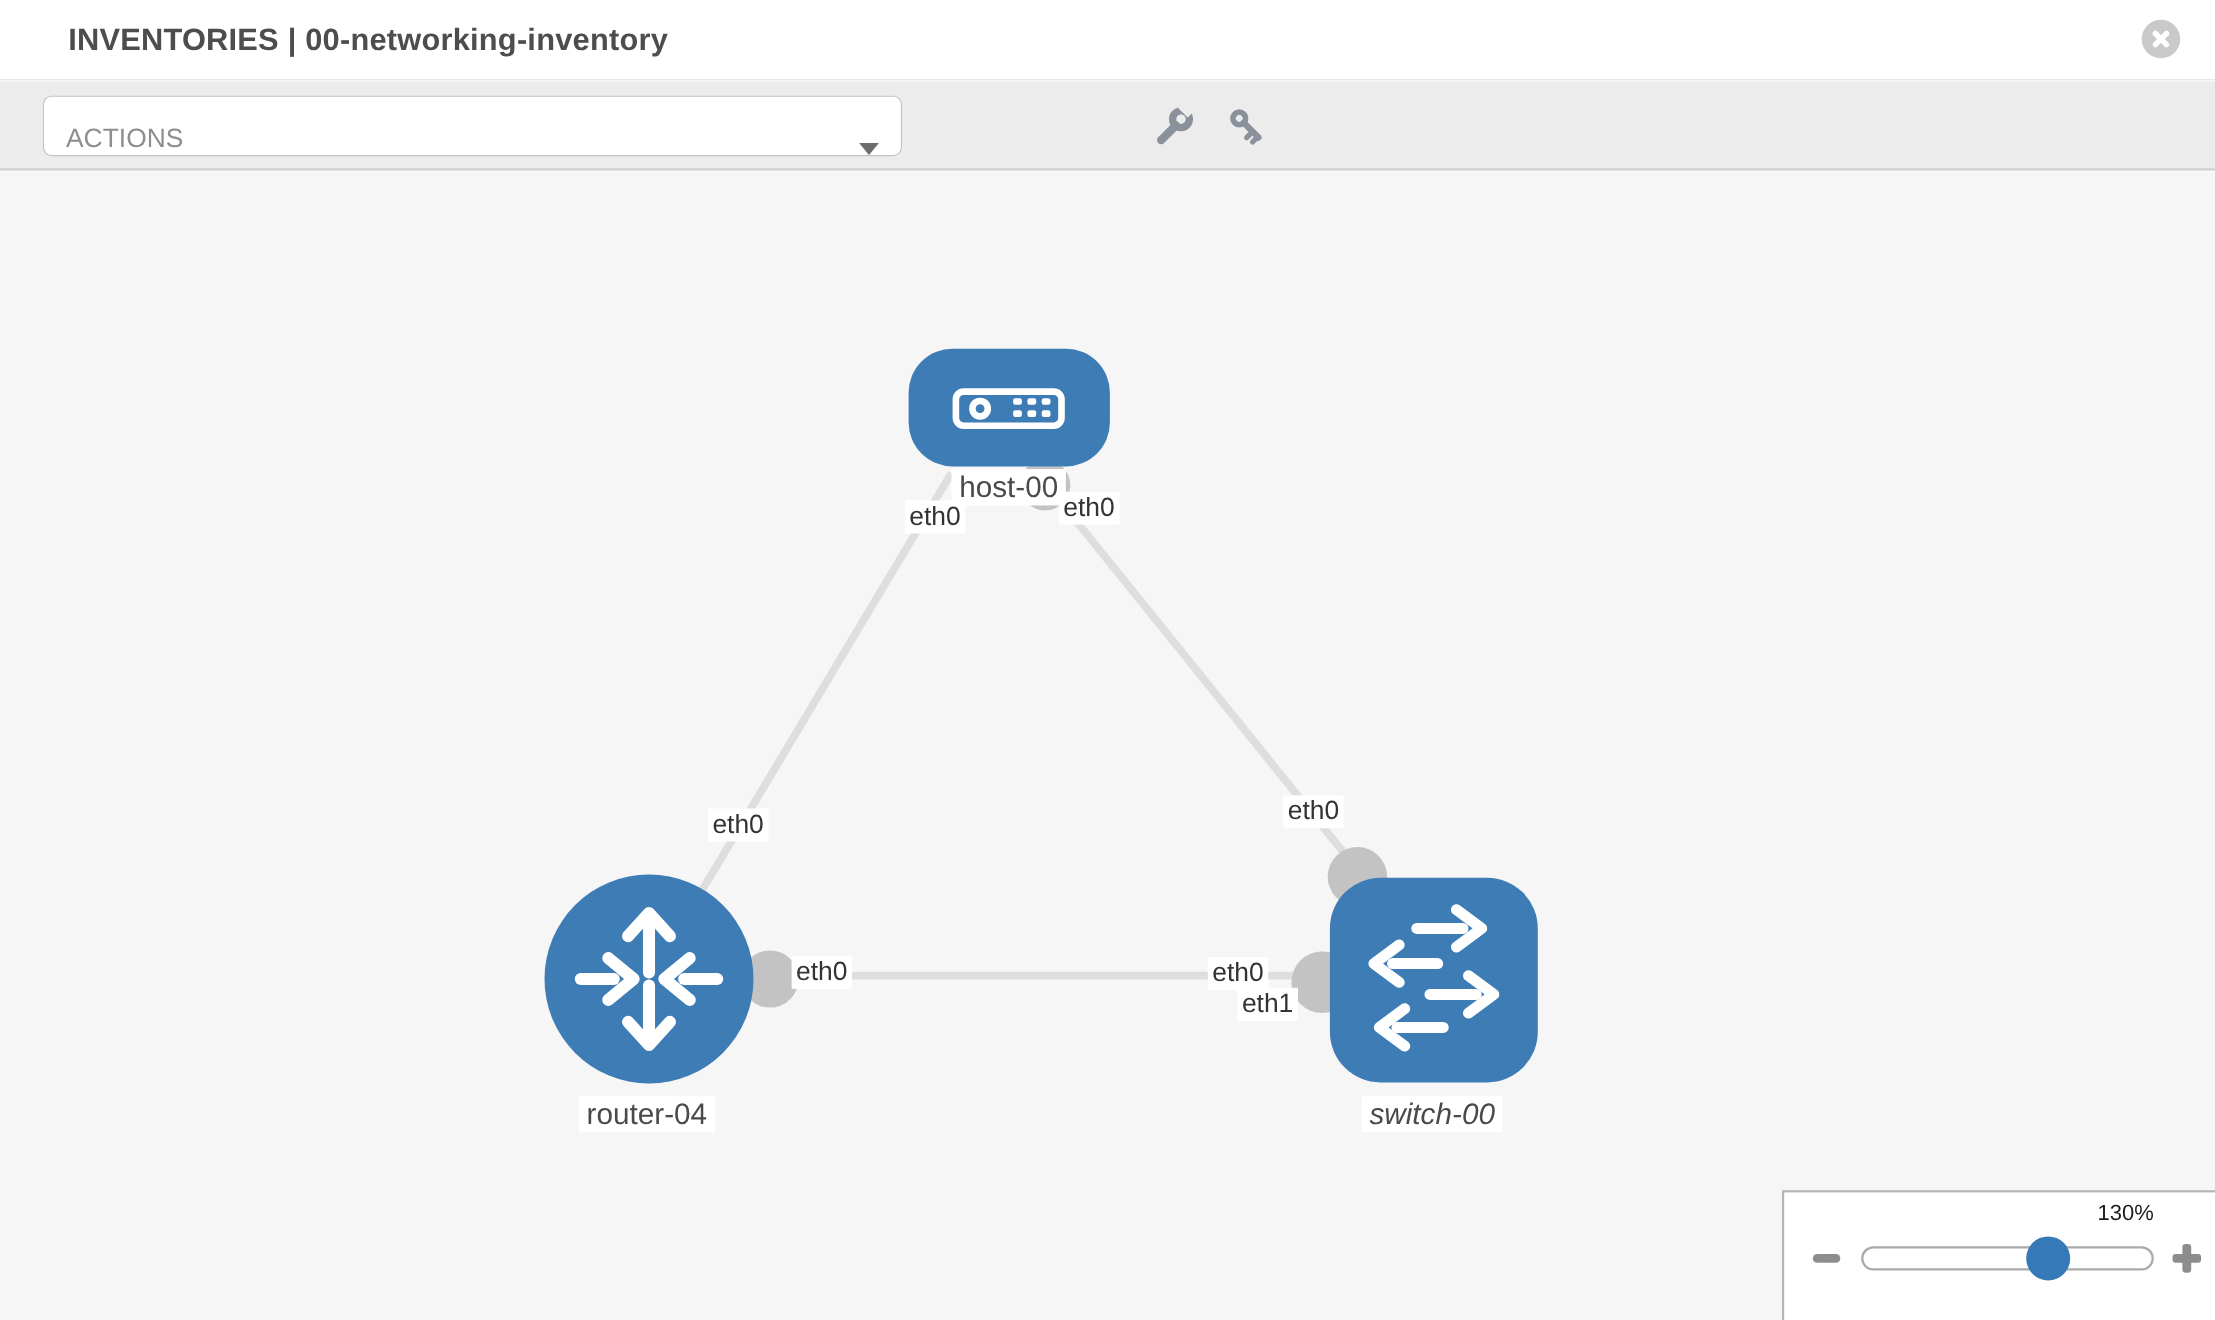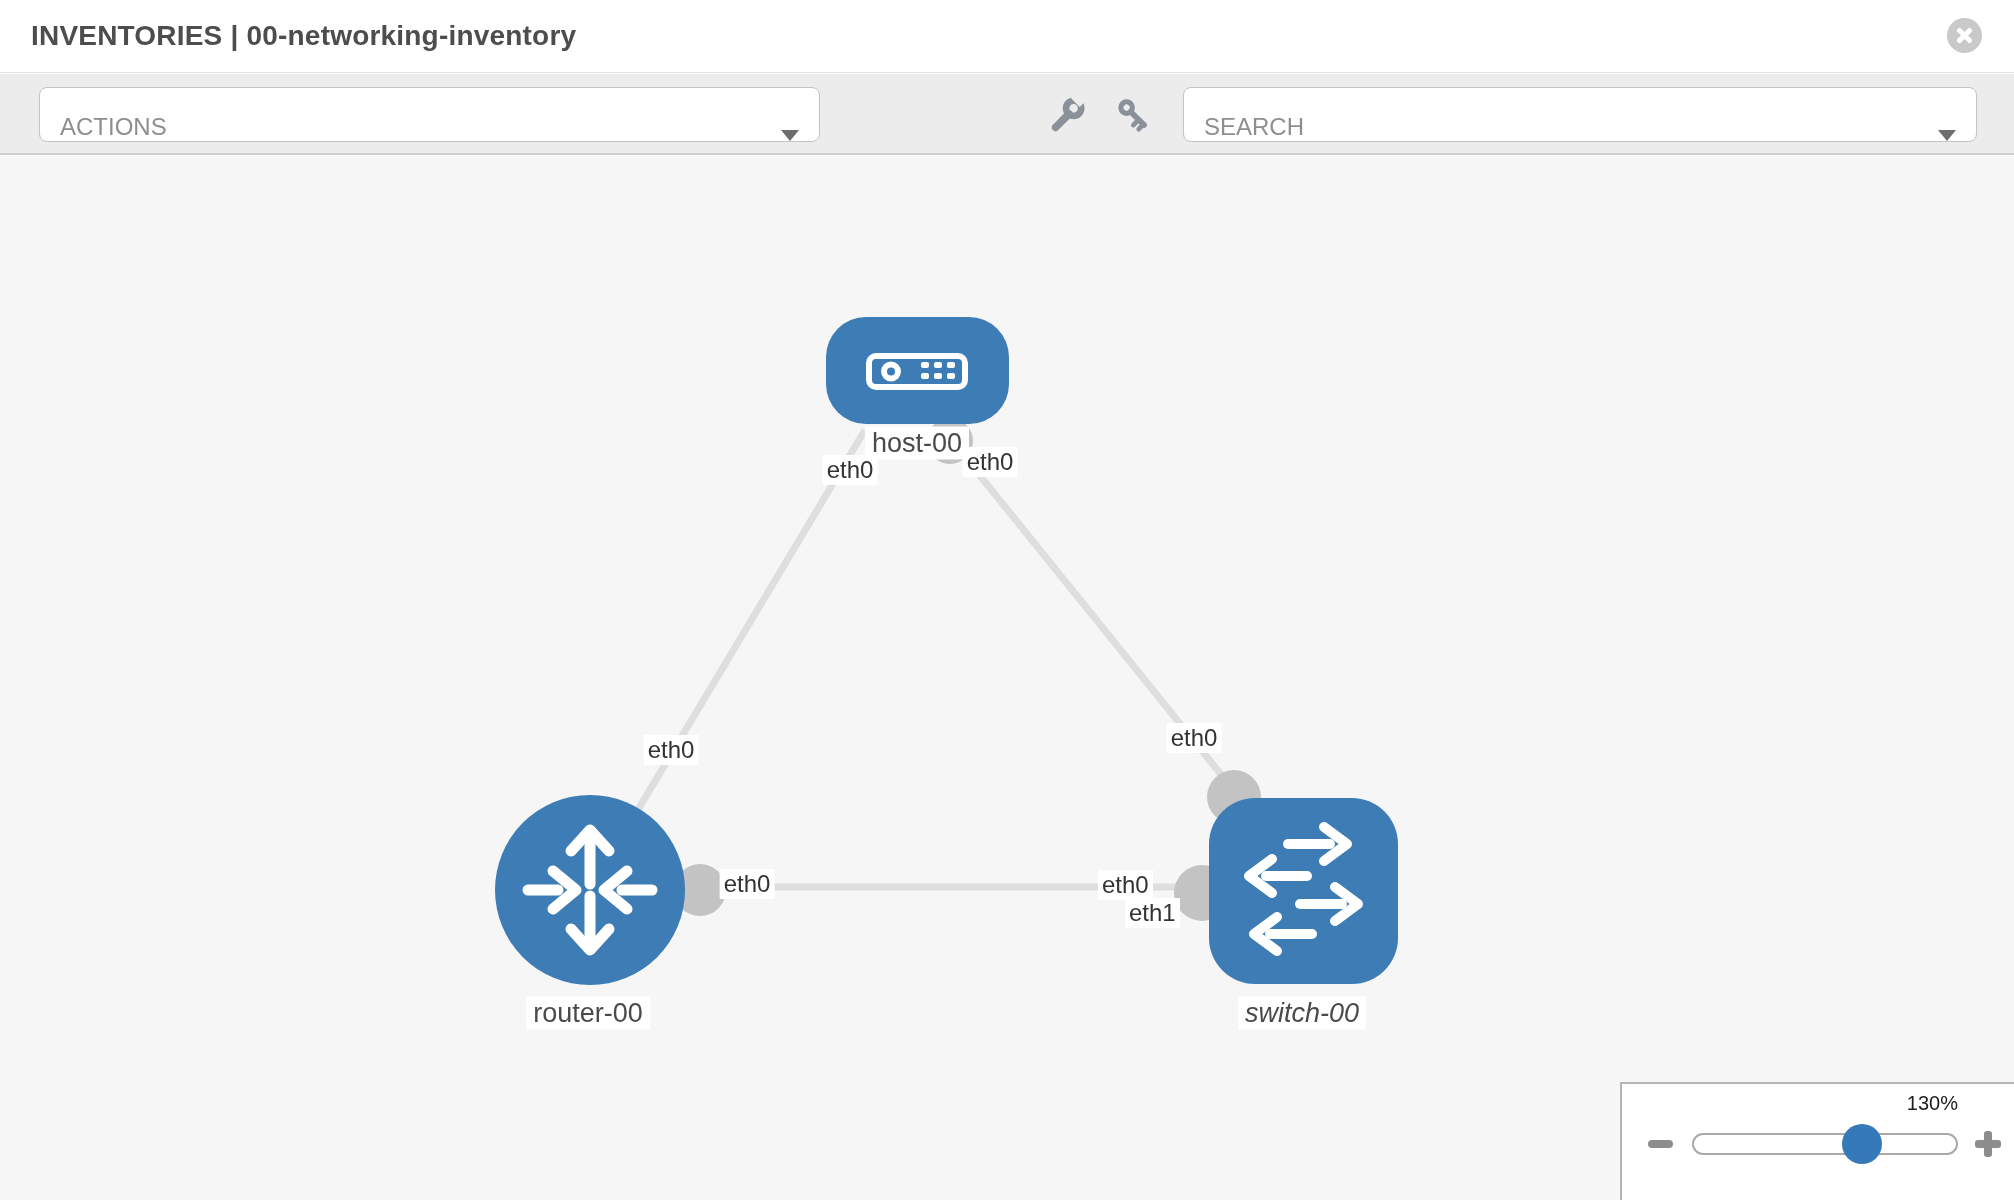--- a/index.html
+++ b/index.html
@@ -9,21 +9,21 @@
     --knob-blue:#3579b8;
     --toolbar-bg:#ececec;
     --canvas-bg:#f6f6f6;
   }
   *{box-sizing:border-box;margin:0;padding:0;}
   html,body{width:2014px;height:1200px;overflow:hidden;}
   body{font-family:"Liberation Sans","DejaVu Sans",sans-serif;background:#fff;position:relative;}
 
   
   .titlebar{position:absolute;left:0;top:0;width:2014px;height:73px;background:#fff;
-    border-bottom:1px solid #e2e2e2;display:flex;align-items:center;padding-left:31px;}
+    border-bottom:1px solid #e2e2e2;display:flex;align-items:center;padding-left:62px;}
   .titlebar h1{font-size:28px;font-weight:bold;color:#4d4d4d;letter-spacing:.2px;}
   .close-btn{position:absolute;right:32px;top:18px;width:35px;height:35px;border-radius:50%;
     background:#c9c9c9;cursor:pointer;}
   .close-btn .bar{position:absolute;left:8px;top:15px;width:19px;height:5px;border-radius:2px;background:#fff;}
   .close-btn .bar.b1{transform:rotate(45deg);}
   .close-btn .bar.b2{transform:rotate(-45deg);}
 
   
   .toolbar{position:absolute;left:0;top:74px;width:2014px;height:81px;background:var(--toolbar-bg);
     border-bottom:2px solid #cfcfcf;}
@@ -90,24 +90,20 @@
     <svg width="38" height="38" viewBox="0 0 40 40">
       <g transform="rotate(-45 20 20)" stroke="#8b919a" fill="none" stroke-linecap="round">
         <circle cx="20" cy="9" r="6" stroke-width="5.5"></circle>
         <line x1="20" y1="15" x2="20" y2="35" stroke-width="6"></line>
         <line x1="18" y1="27" x2="12" y2="27" stroke-width="5"></line>
         <line x1="18" y1="34" x2="13" y2="34" stroke-width="5"></line>
       </g>
     </svg>
   </div>
 
-  <div class="select search">
-    <span>SEARCH</span>
-    <span class="caret"></span>
-  </div>
 </div>
 
 <div class="canvas">
 
   <svg class="graph" width="2014" height="1044" viewBox="0 156 2014 1044">
 
     <line x1="865" y1="430" x2="590" y2="890" stroke="var(--link-gray)" stroke-width="7"></line>
     <line x1="948" y1="436" x2="1290" y2="860" stroke="var(--link-gray)" stroke-width="7"></line>
     <line x1="700" y1="887" x2="1260" y2="887" stroke="var(--link-gray)" stroke-width="7"></line>
 
@@ -154,21 +150,21 @@
           <path d="M1272 859 L1249 876 L1272 893"></path>
         <path d="M1300 904 H1342"></path>
           <path d="M1335 887 L1358 904 L1335 921"></path>
         <path d="M1312 934 H1270"></path>
           <path d="M1277 917 L1254 934 L1277 951"></path>
       </g>
     </g>
   </svg>
 
   <div class="node-label" style="left:917px;top:287px;">host-00</div>
-  <div class="node-label" style="left:588px;top:857px;">router-00</div>
+  <div class="node-label" style="left:588px;top:857px;">router-04</div>
   <div class="node-label" style="left:1302px;top:857px;font-style:italic;">switch-00</div>
 
   <div class="eth-label" style="left:850px;top:314px;">eth0</div>
   <div class="eth-label" style="left:671px;top:594px;">eth0</div>
   <div class="eth-label" style="left:990px;top:306px;">eth0</div>
   <div class="eth-label" style="left:1194px;top:582px;">eth0</div>
   <div class="eth-label" style="left:747px;top:728px;">eth0</div>
 
   <div class="eth-label abs" style="left:1098px;top:714px;z-index:1;">eth0</div>
   <div class="eth-label abs" style="left:1125px;top:742px;z-index:2;">eth1</div>

